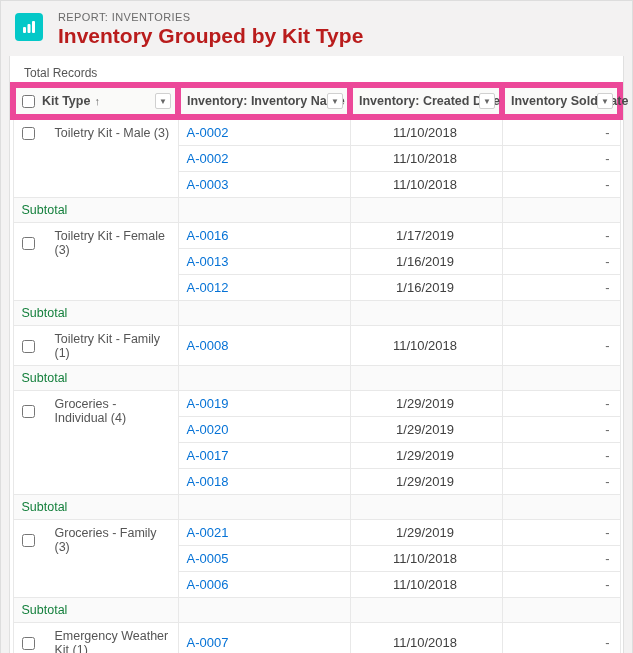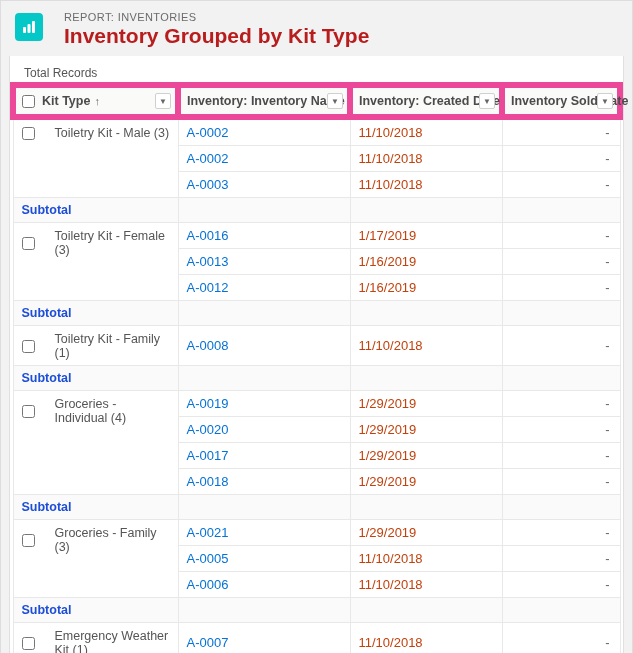--- a/index.html
+++ b/index.html
@@ -12,21 +12,21 @@
   }
   .page {
     background: #f3f2f2;
     border: 1px solid #ddd;
     width: 633px;
   }
   .header {
     display: flex;
     align-items: flex-start;
     padding: 10px 14px 8px 14px;
-    gap: 21px;
+    gap: 15px;
   }
   .icon-tile {
     width: 28px;
     height: 28px;
     background: #04c8c8;
     border-radius: 4px;
     display: flex;
     align-items: center;
     justify-content: center;
     flex-shrink: 0;
@@ -131,26 +131,26 @@
     align-items: center;
     gap: 20px;
   }
   td.group-cell input[type=checkbox] {
     accent-color: #888;
   }
   td.link a {
     color: #0572d6;
     text-decoration: none;
   }
-  td.date { text-align: left; color: #c2410c; padding-right: 10px;}
+  td.date { text-align: center; color: #404040; padding-right: 10px;}
   td.sold { text-align: right; color: #666; padding-right: 10px;}
   tr.subtotal td {
     background: #fafafa;
-    font-weight: 700;
-    color: #1d4ed8;
+    font-weight: 400;
+    color: #15803d;
     font-size: 12.5px;
   }
   tr.subtotal td.first {
     padding-left: 8px;
   }
 </style>
 </head>
 <body>
 
 <div class="page">

